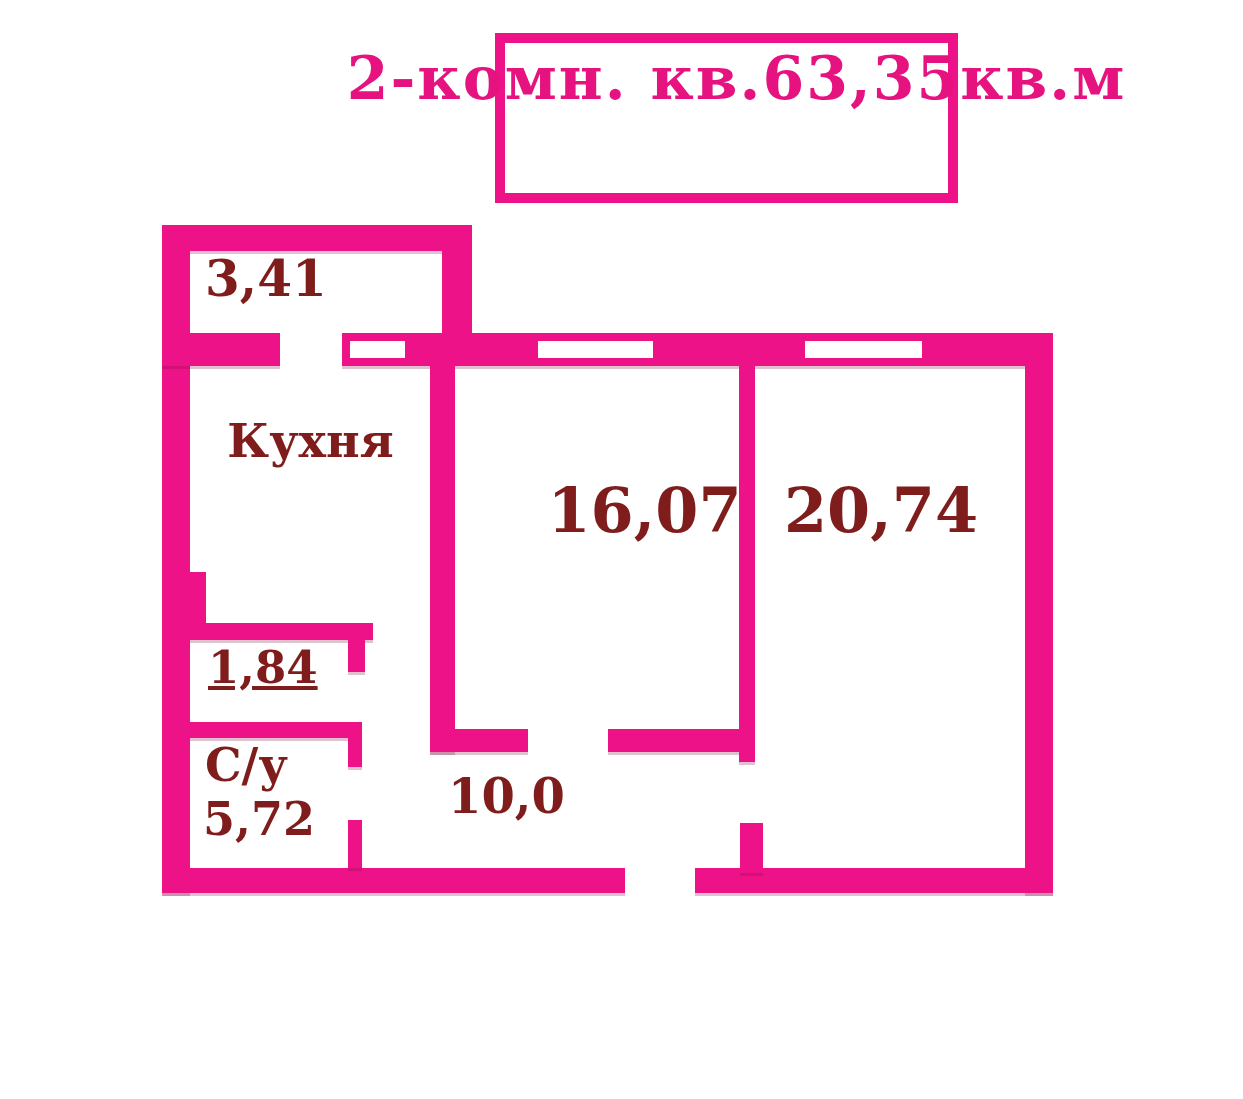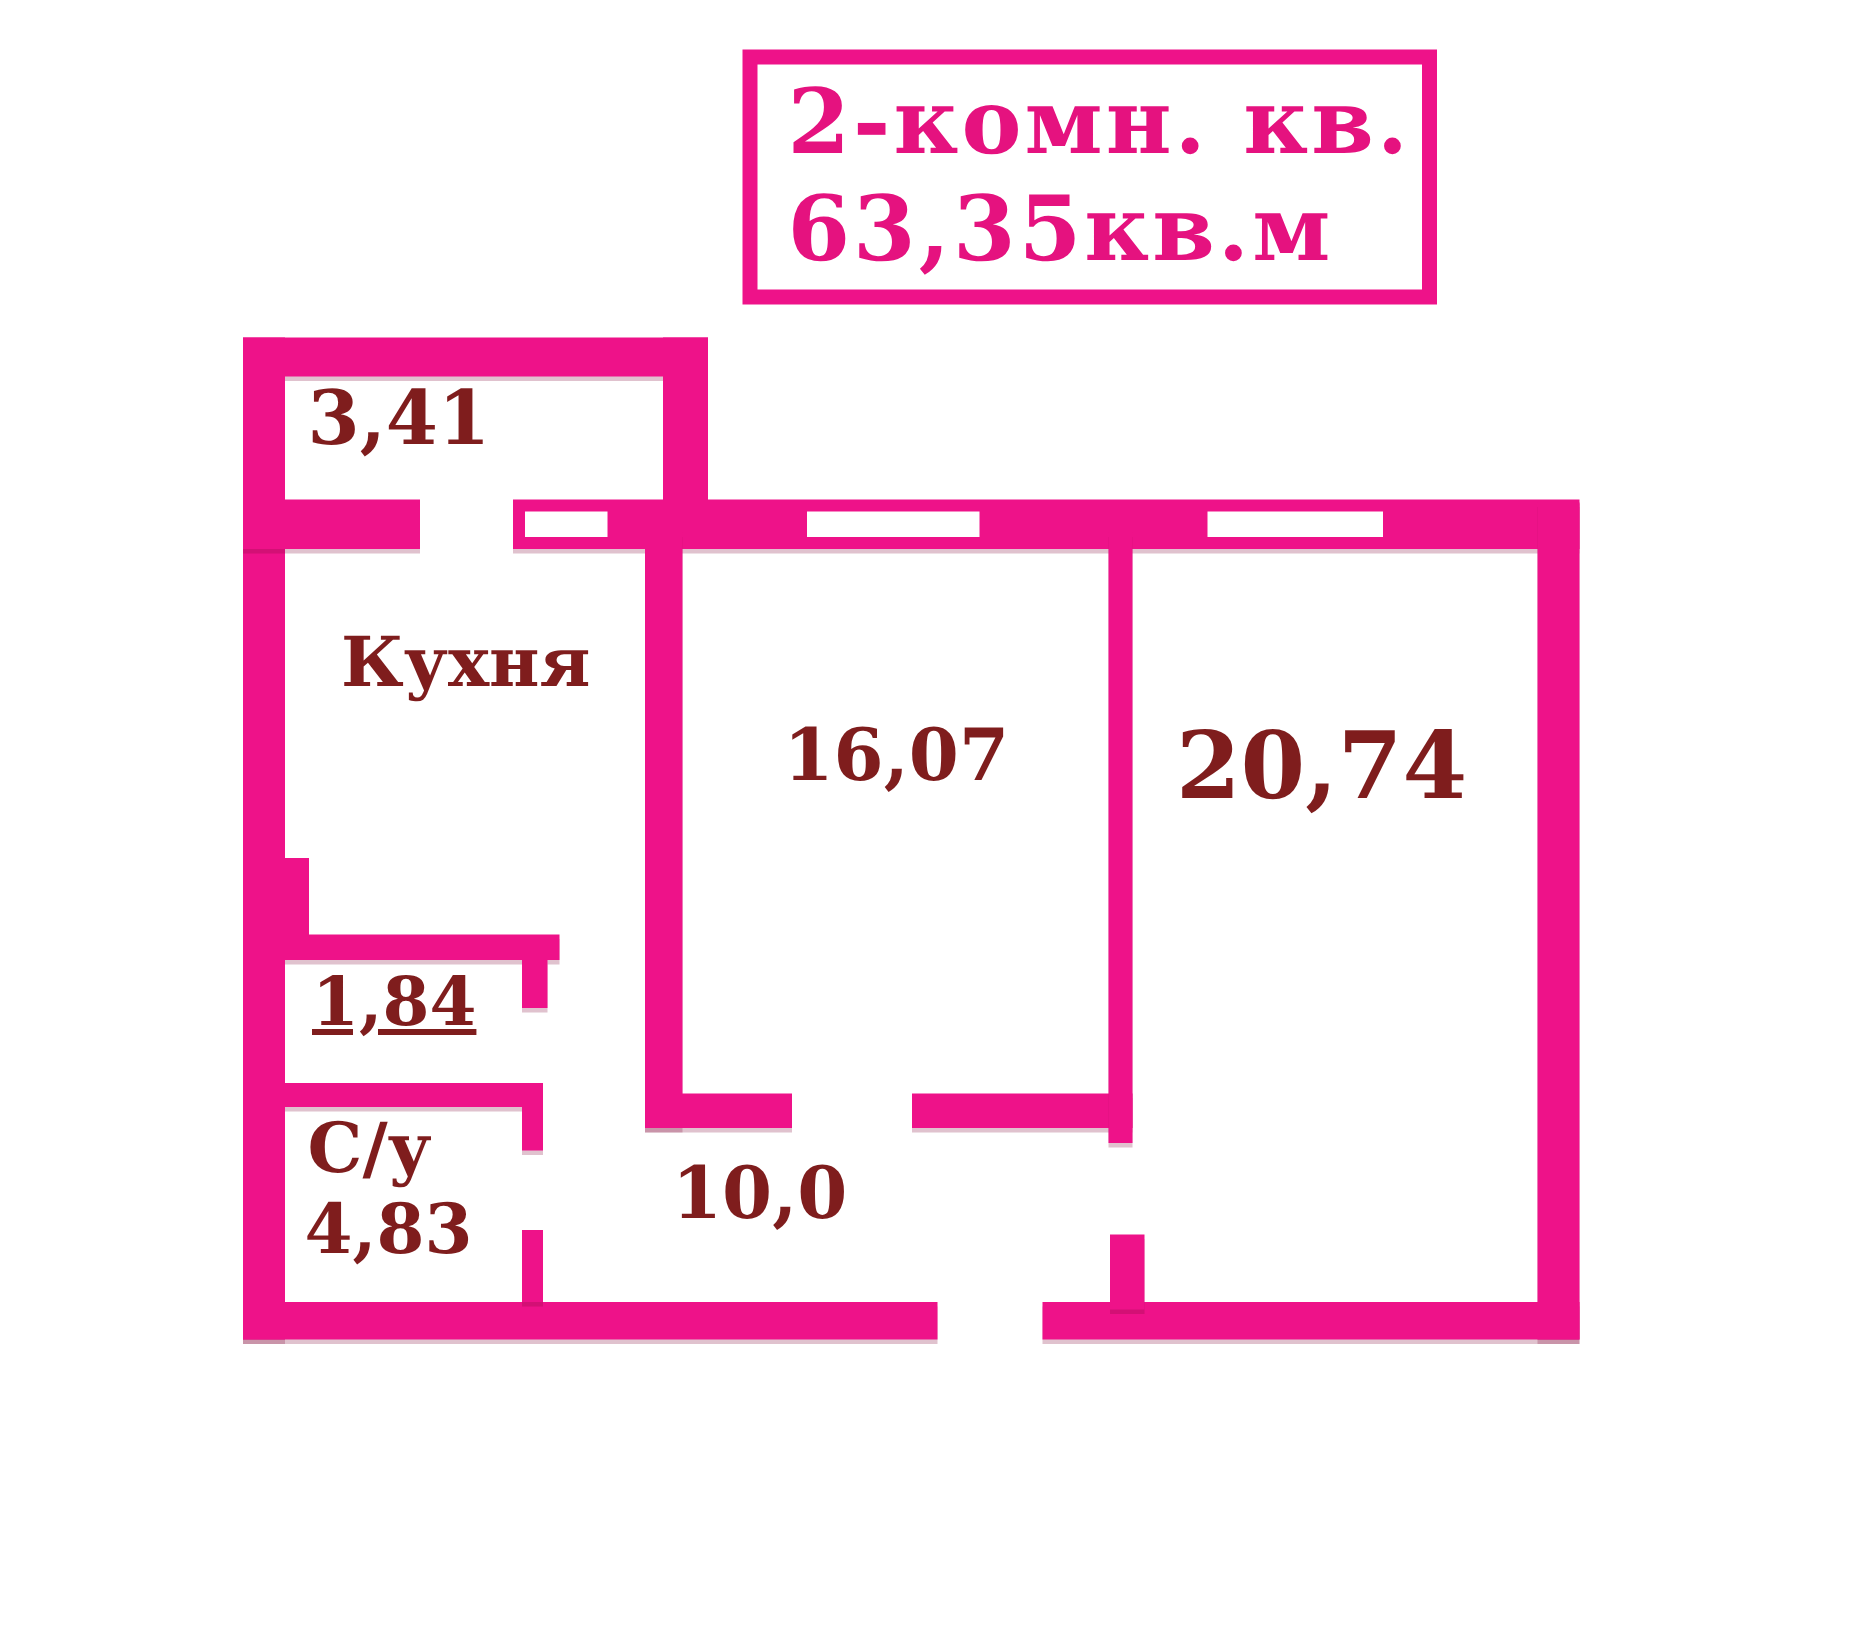--- a/index.html
+++ b/index.html
@@ -26,21 +26,21 @@
     line-height:1;
     white-space:nowrap;
   }
   .center{text-align:center;}
   #title-box{
     position:absolute;
     left:495px;top:33px;
     width:423px;height:150px;
     border:10px solid #ee1289;
     background:#ffffff;
-    display:flex;flex-direction:column;justify-content:center;
+    display:flex;flex-direction:row;justify-content:center;
     padding-left:20px;
   }
   #title-box .t-line{
     color:#e5127f;
     font-weight:bold;
     font-size:60px;
     line-height:1.18;
     letter-spacing:2px;
     white-space:nowrap;
   }
@@ -84,24 +84,24 @@
   <div class="wall" style="left:348px;top:640px;width:17px;height:32px;"></div>
 
   <div class="wall" style="left:190px;top:722px;width:168px;height:16px;"></div>
   <div class="wall" style="left:348px;top:722px;width:14px;height:45px;"></div>
   <div class="wall" style="left:348px;top:820px;width:14px;height:48px;"></div>
 
   <div class="lbl" style="left:205px;top:254px;font-size:50px;">3,41</div>
 
   <div class="lbl center" style="left:188px;top:418px;width:245px;font-size:46px;">Кухня</div>
 
-  <div class="lbl center" style="left:455px;top:480px;width:285px;font-size:48px;">16,07</div>
+  <div class="lbl center" style="left:455px;top:480px;width:285px;font-size:62px;padding-left:47px;">16,07</div>
 
   <div class="lbl center" style="left:755px;top:480px;width:252px;font-size:62px;">20,74</div>
 
   <div class="lbl" style="left:208px;top:645px;font-size:45px;text-decoration:underline;">1,84</div>
 
   <div class="lbl" style="left:205px;top:742px;font-size:46px;">С/у</div>
-  <div class="lbl" style="left:203px;top:796px;font-size:46px;">4,83</div>
+  <div class="lbl" style="left:203px;top:796px;font-size:46px;">5,72</div>
 
   <div class="lbl" style="left:448px;top:772px;font-size:48px;">10,0</div>
 
 </div>
 
 </body></html>

